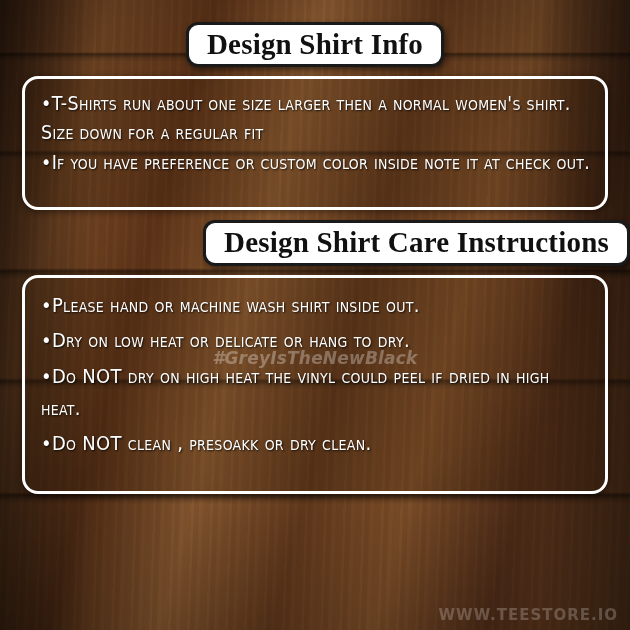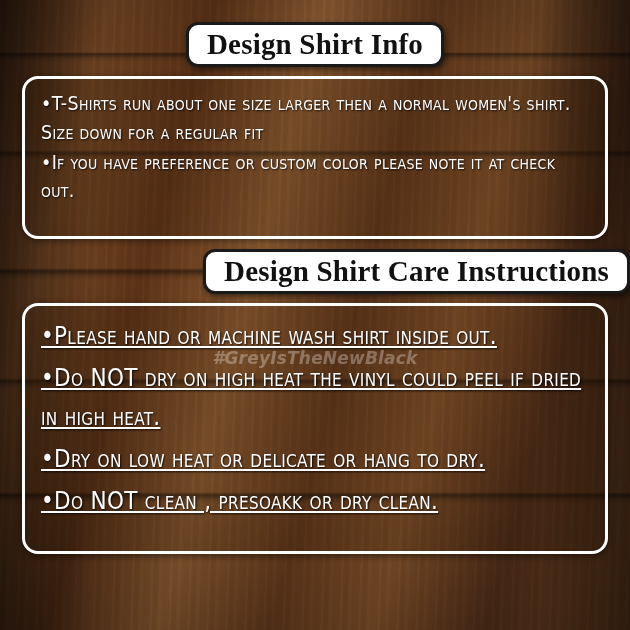--- a/index.html
+++ b/index.html
@@ -102,24 +102,23 @@
   .panel p {
     margin: 0 0 2px 0;
     font-family: "DejaVu Sans Condensed", "Liberation Sans", sans-serif;
     font-variant: small-caps;
     font-size: 19.5px;
     line-height: 1.45;
     letter-spacing: 0.3px;
     text-shadow: 1px 1px 2px rgba(0,0,0,0.8);
   }
   .panel.care p {
-    font-size: 24px;
+    font-size: 20px;
     line-height: 1.62;
     margin-bottom: 3px;
-    text-decoration: underline;
   }
 
   
   .hashtag {
     position: absolute;
     left: 0;
     right: 0;
     top: 348px;
     text-align: center;
     z-index: 4;
@@ -148,32 +147,33 @@
 <div id="page">
 
   <div class="content">
 
     <div class="title-row first">
       <div class="title-pill">Design Shirt Info</div>
     </div>
 
     <div class="panel info">
       <p>•T-Shirts run about one size larger then a normal women's shirt. Size down for a regular fit</p>
-      <p>•If you have preference or custom color please note it at check out.</p>
+      <p>•If you have preference or custom color inside note it at check out.</p>
     </div>
 
     <div class="title-row second">
       <div class="title-pill">Design Shirt Care Instructions</div>
     </div>
 
     <div class="panel care">
       <p>•Please hand or machine wash shirt inside out.</p>
+      <p>•Dry on low heat or delicate or hang to dry.</p>
       <p>•Do NOT dry on high heat the vinyl could peel if dried in high heat.</p>
-      <p>•Dry on low heat or delicate or hang to dry.</p>
       <p>•Do NOT clean , presoakk or dry clean.</p>
     </div>
 
   </div>
 
   <div class="hashtag">#GreyIsTheNewBlack</div>
 
+  <div class="site-watermark">WWW.TEESTORE.IO</div>
 
 </div>
 
 </body></html>

